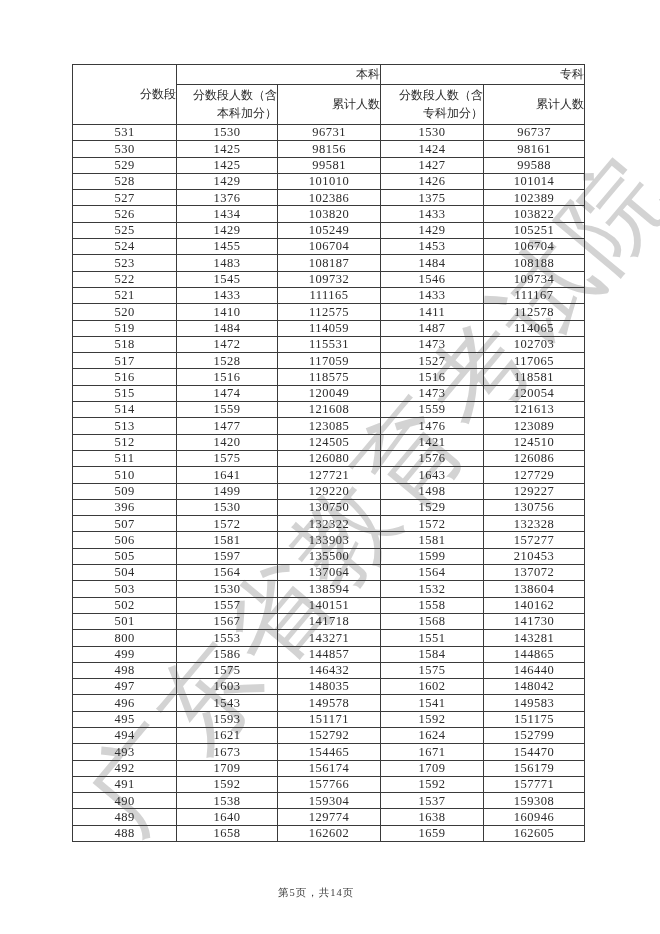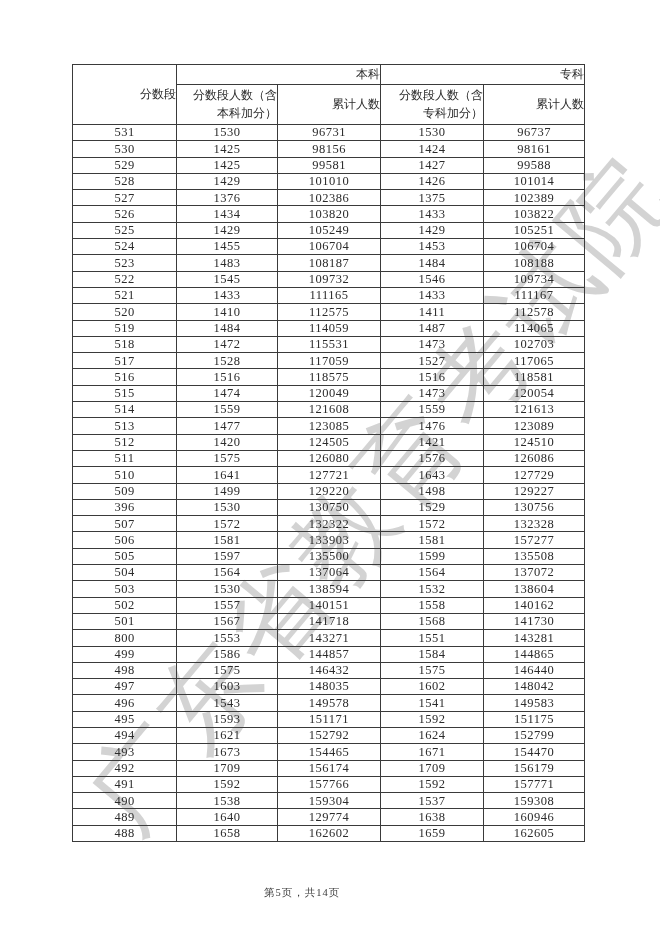--- a/index.html
+++ b/index.html
@@ -56,21 +56,21 @@
   tr.sub-row th { height: 40px; }
   table.score-table tbody td {
     height: 16.3px;
     font-size: 12.5px;
     letter-spacing: 0.5px;
     line-height: 1;
     padding: 0;
   }
   .footer {
     position: absolute;
-    left: 2px; top: 886px;
+    left: 16px; top: 886px;
     width: 600px;
     text-align: center;
     font-size: 10.5px;
     color: #3c3c3c;
     letter-spacing: 1px;
     z-index: 2;
   }
 </style>
 </head>
 <body>
@@ -283,21 +283,21 @@
           <td>1581</td>
           <td>133903</td>
           <td>1581</td>
           <td>157277</td>
         </tr>
         <tr>
           <td>505</td>
           <td>1597</td>
           <td>135500</td>
           <td>1599</td>
-          <td>135508</td>
+          <td>210453</td>
         </tr>
         <tr>
           <td>504</td>
           <td>1564</td>
           <td>137064</td>
           <td>1564</td>
           <td>137072</td>
         </tr>
         <tr>
           <td>503</td>

